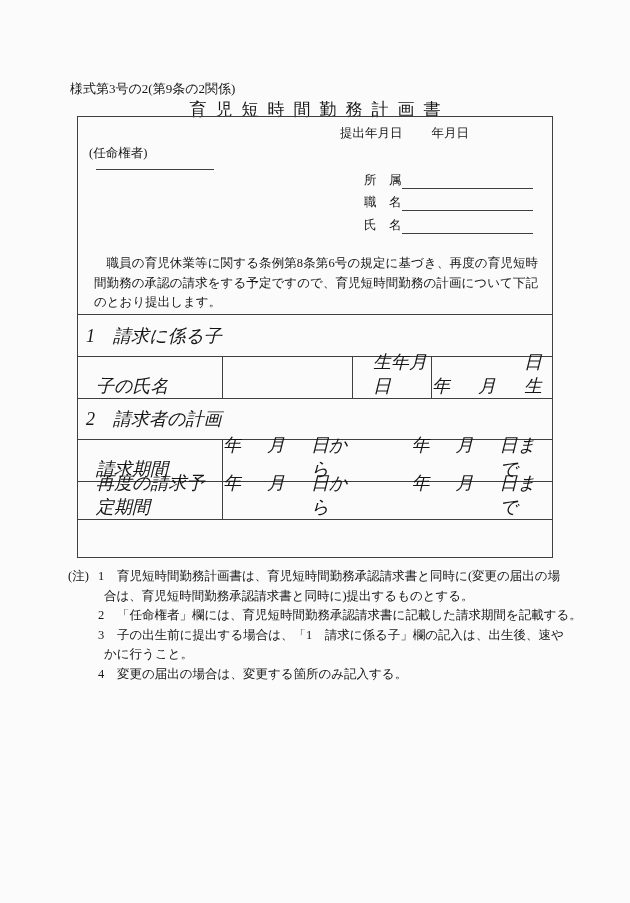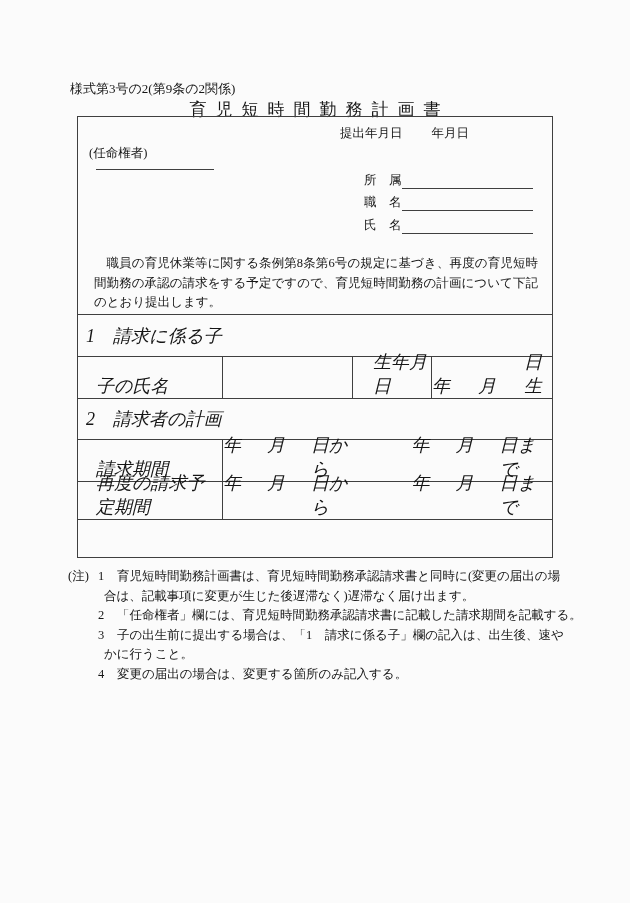--- a/index.html
+++ b/index.html
@@ -181,21 +181,21 @@
     </div>
   </div>
 
   <div class="notes">
     <span class="note-prefix">(注)</span>
 
     <div class="note-line">
       <span class="note-num">1</span><span class="note-text">育児短時間勤務計画書は、育児短時間勤務承認請求書と同時に(変更の届出の場</span>
     </div>
     <div class="note-line cont">
-      <span class="note-text">合は、記載事項に変更が生じた後遅滞なく)遅滞なく届け出ます。</span>
+      <span class="note-text">合は、育児短時間勤務承認請求書と同時に)提出するものとする。</span>
     </div>
 
     <div class="note-line">
       <span class="note-num">2</span><span class="note-text">「任命権者」欄には、育児短時間勤務承認請求書に記載した請求期間を記載する。</span>
     </div>
 
     <div class="note-line">
       <span class="note-num">3</span><span class="note-text">子の出生前に提出する場合は、「1　請求に係る子」欄の記入は、出生後、速や</span>
     </div>
     <div class="note-line cont">

